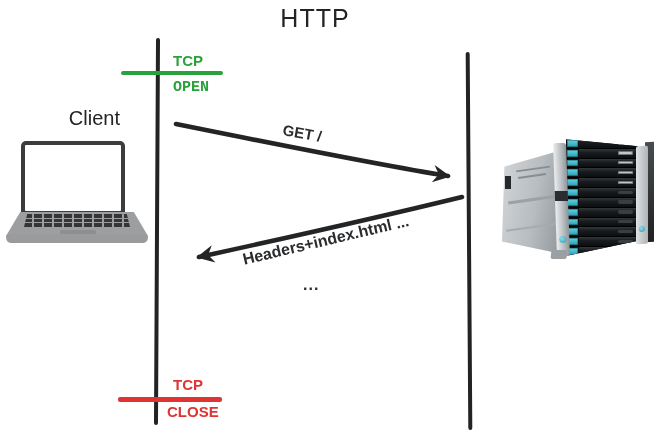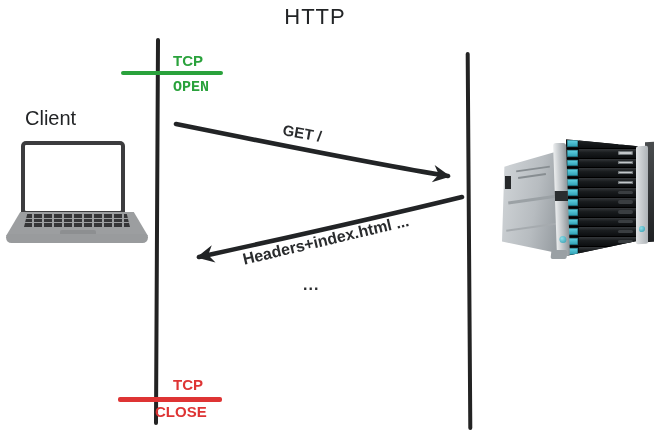--- a/index.html
+++ b/index.html
@@ -6,42 +6,42 @@
   html,body { background:#ffffff; }
   .canvas {
     position:relative; width:658px; height:438px; background:#ffffff;
     font-family:"Liberation Sans", sans-serif; color:#1d1f21; overflow:hidden;
   }
   .abs { position:absolute; }
 
   
   .title {
     left:240px; top:4px; width:150px; text-align:center;
-    font-size:22px; font-weight:500; letter-spacing:1px; color:#222426;
+    font-size:25px; font-weight:500; letter-spacing:1px; color:#222426;
   }
 
   
   .lifeline { width:3.5px; background:#232323; border-radius:2px; }
   .lifeline.left  { left:155px; top:38px; height:387px; transform:rotate(.3deg); }
   .lifeline.right { left:467px; top:52px; height:378px; transform:rotate(-.4deg); }
 
   
   .tcp-line { height:4px; border-radius:2px; }
   .tcp-line.open  { left:121px; top:71px;  width:102px; background:#2aa23c; }
   .tcp-line.close { left:118px; top:397px; width:104px; height:4.5px; background:#de3434; }
   .tcp-label { font-size:15px; font-weight:600; }
   .tcp-label.green { color:#2aa23c; }
   .tcp-label.red   { color:#de3434; }
   .lbl-tcp-open    { left:173px; top:52px;  }
   .lbl-open        { left:173px; top:79px;font-family:Liberation Mono, monospace;  }
   .lbl-tcp-close   { left:173px; top:376px; }
-  .lbl-close       { left:155px; top:403px; }
-
-  
-  .client-label { left:25px; top:107px; width:95px; text-align:left; font-size:20px; font-weight:500; color:#222426; }
+  .lbl-close       { left:167px; top:403px; }
+
+  
+  .client-label { left:25px; top:107px; width:95px; text-align:right; font-size:20px; font-weight:500; color:#222426; }
   .laptop { left:6px; top:138px; width:142px; height:106px; }
   .laptop .screen {
     position:absolute; left:15px; top:3px; width:104px; height:73px;
     background:#3c3c3e; border-radius:5px 5px 2px 2px;
   }
   .laptop .screen .display { position:absolute; left:4px; right:4px; top:4px; bottom:3px; background:#ffffff; border-radius:1px; }
   .laptop .base {
     position:absolute; left:0; top:74px; width:142px; height:24px;
     background:#9c9ea0;
     clip-path:polygon(10% 0, 90% 0, 100% 100%, 0 100%);

